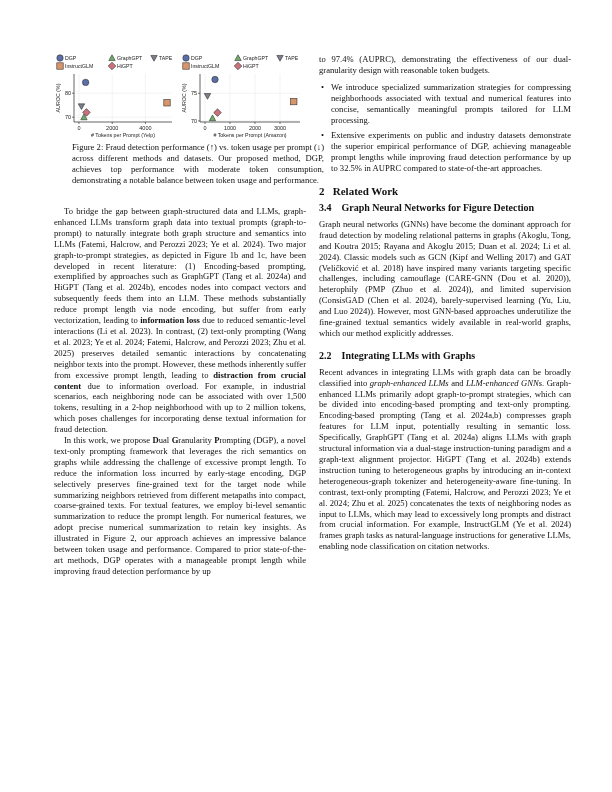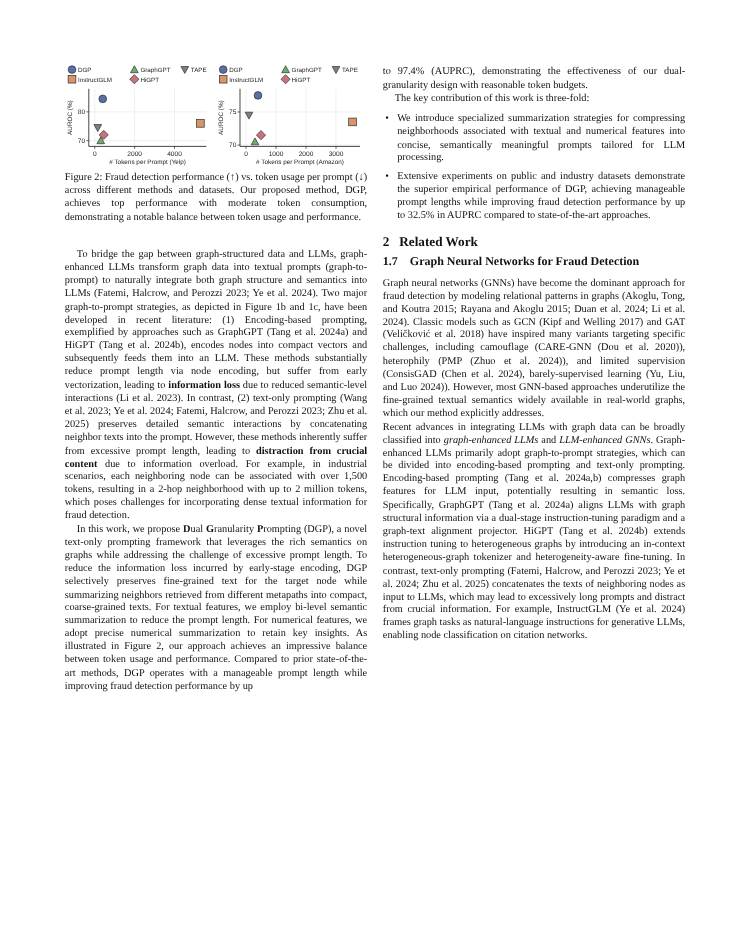--- a/index.html
+++ b/index.html
@@ -5,21 +5,21 @@
   html, body { margin:0; padding:0; background:#ffffff; }
   body { width:612px; height:792px; position:relative; overflow:hidden;
          font-family:"Liberation Serif", "DejaVu Serif", serif; color:#111; }
   .col { position:absolute; font-size:8.6px; line-height:10.9px; text-align:justify; }
   .col-left { left:54px; top:206px; width:252px; }
   .col-right { left:319px; top:54px; width:252px; }
   p { margin:0; }
   p.indent { text-indent:10px; }
   b { font-weight:bold; }
   i { font-style:italic; }
-  .caption { position:absolute; left:54px; top:142px; width:252px; font-size:8.6px; line-height:10.9px; text-align:justify; }
+  .caption { position:absolute; left:72px; top:142px; width:252px; font-size:8.6px; line-height:10.9px; text-align:justify; }
   ul.bullets { list-style:none; margin:6px 0 0 0; padding:0; }
   ul.bullets li { position:relative; padding-left:12px; margin-bottom:5px; }
   ul.bullets li::before { content:"\2022"; position:absolute; left:2px; top:0; }
   .sec-h { font-weight:bold; font-size:11px; margin:12px 0 6px 0; }
   .sub-h { font-weight:bold; font-size:10px; margin:6px 0 5px 0; }
   .sub-h .num { display:inline-block; width:20px; }
   .chart { position:absolute; top:52px; width:125px; height:90px; font-family:"Liberation Sans", "DejaVu Sans", sans-serif; }
   .chart svg { display:block; }
   .chart text { font-family:"Liberation Sans", "DejaVu Sans", sans-serif; }
 </style>
@@ -109,22 +109,22 @@
 
 <div class="caption">Figure 2: Fraud detection performance (↑) vs. token usage per prompt (↓) across different methods and datasets. Our proposed method, DGP, achieves top performance with moderate token consumption, demonstrating a notable balance between token usage and performance.</div>
 
 <div class="col col-left">
   <p class="indent"><span>To bridge the gap between graph-structured data and LLMs, graph-enhanced LLMs transform graph data into textual prompts (graph-to-prompt) to naturally integrate both graph structure and semantics into LLMs (Fatemi, Halcrow, and Perozzi 2023; Ye et al. 2024). Two major graph-to-prompt strategies, as depicted in Figure 1b and 1c, have been developed in recent literature: (1) Encoding-based prompting, exemplified by approaches such as GraphGPT (Tang et al. 2024a) and HiGPT (Tang et al. 2024b), encodes nodes into compact vectors and subsequently feeds them into an LLM. These methods substantially reduce prompt length via node encoding, but suffer from early vectorization, leading to </span><b>information loss</b><span> due to reduced semantic-level interactions (Li et al. 2023). In contrast, (2) text-only prompting (Wang et al. 2023; Ye et al. 2024; Fatemi, Halcrow, and Perozzi 2023; Zhu et al. 2025) preserves detailed semantic interactions by concatenating neighbor texts into the prompt. However, these methods inherently suffer from excessive prompt length, leading to </span><b>distraction from crucial content</b><span> due to information overload. For example, in industrial scenarios, each neighboring node can be associated with over 1,500 tokens, resulting in a 2-hop neighborhood with up to 2 million tokens, which poses challenges for incorporating dense textual information for fraud detection.</span></p>
   <p class="indent"><span>In this work, we propose </span><b>D</b><span>ual </span><b>G</b><span>ranularity </span><b>P</b><span>rompting</span><span> (DGP), a novel text-only prompting framework that leverages the rich semantics on graphs while addressing the challenge of excessive prompt length. To reduce the information loss incurred by early-stage encoding, DGP selectively preserves fine-grained text for the target node while summarizing neighbors retrieved from different metapaths into compact, coarse-grained texts. For textual features, we employ bi-level semantic summarization to reduce the prompt length. For numerical features, we adopt precise numerical summarization to retain key insights. As illustrated in Figure 2, our approach achieves an impressive balance between token usage and performance. Compared to prior state-of-the-art methods, DGP operates with a manageable prompt length while improving fraud detection performance by up</span></p>
 </div>
 
 <div class="col col-right">
   <p>to 97.4% (AUPRC), demonstrating the effectiveness of our dual-granularity design with reasonable token budgets.</p>
-  <p class="indent">The key contribution of this work is three-fold:</p>
   <ul class="bullets">
     <li>We introduce specialized summarization strategies for compressing neighborhoods associated with textual and numerical features into concise, semantically meaningful prompts tailored for LLM processing.</li>
     <li>Extensive experiments on public and industry datasets demonstrate the superior empirical performance of DGP, achieving manageable prompt lengths while improving fraud detection performance by up to 32.5% in AUPRC compared to state-of-the-art approaches.</li>
   </ul>
   <div class="sec-h"><span>2</span>&nbsp;&nbsp;&nbsp;<span>Related Work</span></div>
-  <div class="sub-h"><span class="num">1.7</span> <span>Graph Neural Networks for Fraud Detection</span></div>
+  <div class="sub-h"><span class="num">3.4</span> <span>Graph Neural Networks for Figure Detection</span></div>
   <p>Graph neural networks (GNNs) have become the dominant approach for fraud detection by modeling relational patterns in graphs (Akoglu, Tong, and Koutra 2015; Rayana and Akoglu 2015; Duan et al. 2024; Li et al. 2024). Classic models such as GCN (Kipf and Welling 2017) and GAT (Veličković et al. 2018) have inspired many variants targeting specific challenges, including camouflage (CARE-GNN (Dou et al. 2020)), heterophily (PMP (Zhuo et al. 2024)), and limited supervision (ConsisGAD (Chen et al. 2024), barely-supervised learning (Yu, Liu, and Luo 2024)). However, most GNN-based approaches underutilize the fine-grained textual semantics widely available in real-world graphs, which our method explicitly addresses.</p>
+  <div class="sub-h" style="margin-top:12px;"><span class="num">2.2</span> <span>Integrating LLMs with Graphs</span></div>
   <p><span>Recent advances in integrating LLMs with graph data can be broadly classified into </span><i>graph-enhanced LLMs</i><span> and </span><i>LLM-enhanced GNNs</i><span>. Graph-enhanced LLMs primarily adopt graph-to-prompt strategies, which can be divided into encoding-based prompting and text-only prompting. Encoding-based prompting (Tang et al. 2024a,b) compresses graph features for LLM input, potentially resulting in semantic loss. Specifically, GraphGPT (Tang et al. 2024a) aligns LLMs with graph structural information via a dual-stage instruction-tuning paradigm and a graph-text alignment projector. HiGPT (Tang et al. 2024b) extends instruction tuning to heterogeneous graphs by introducing an in-context heterogeneous-graph tokenizer and heterogeneity-aware fine-tuning. In contrast, text-only prompting (Fatemi, Halcrow, and Perozzi 2023; Ye et al. 2024; Zhu et al. 2025) concatenates the texts of neighboring nodes as input to LLMs, which may lead to excessively long prompts and distract from crucial information. For example, InstructGLM (Ye et al. 2024) frames graph tasks as natural-language instructions for generative LLMs, enabling node classification on citation networks.</span></p>
 </div>
 
 </body></html>

